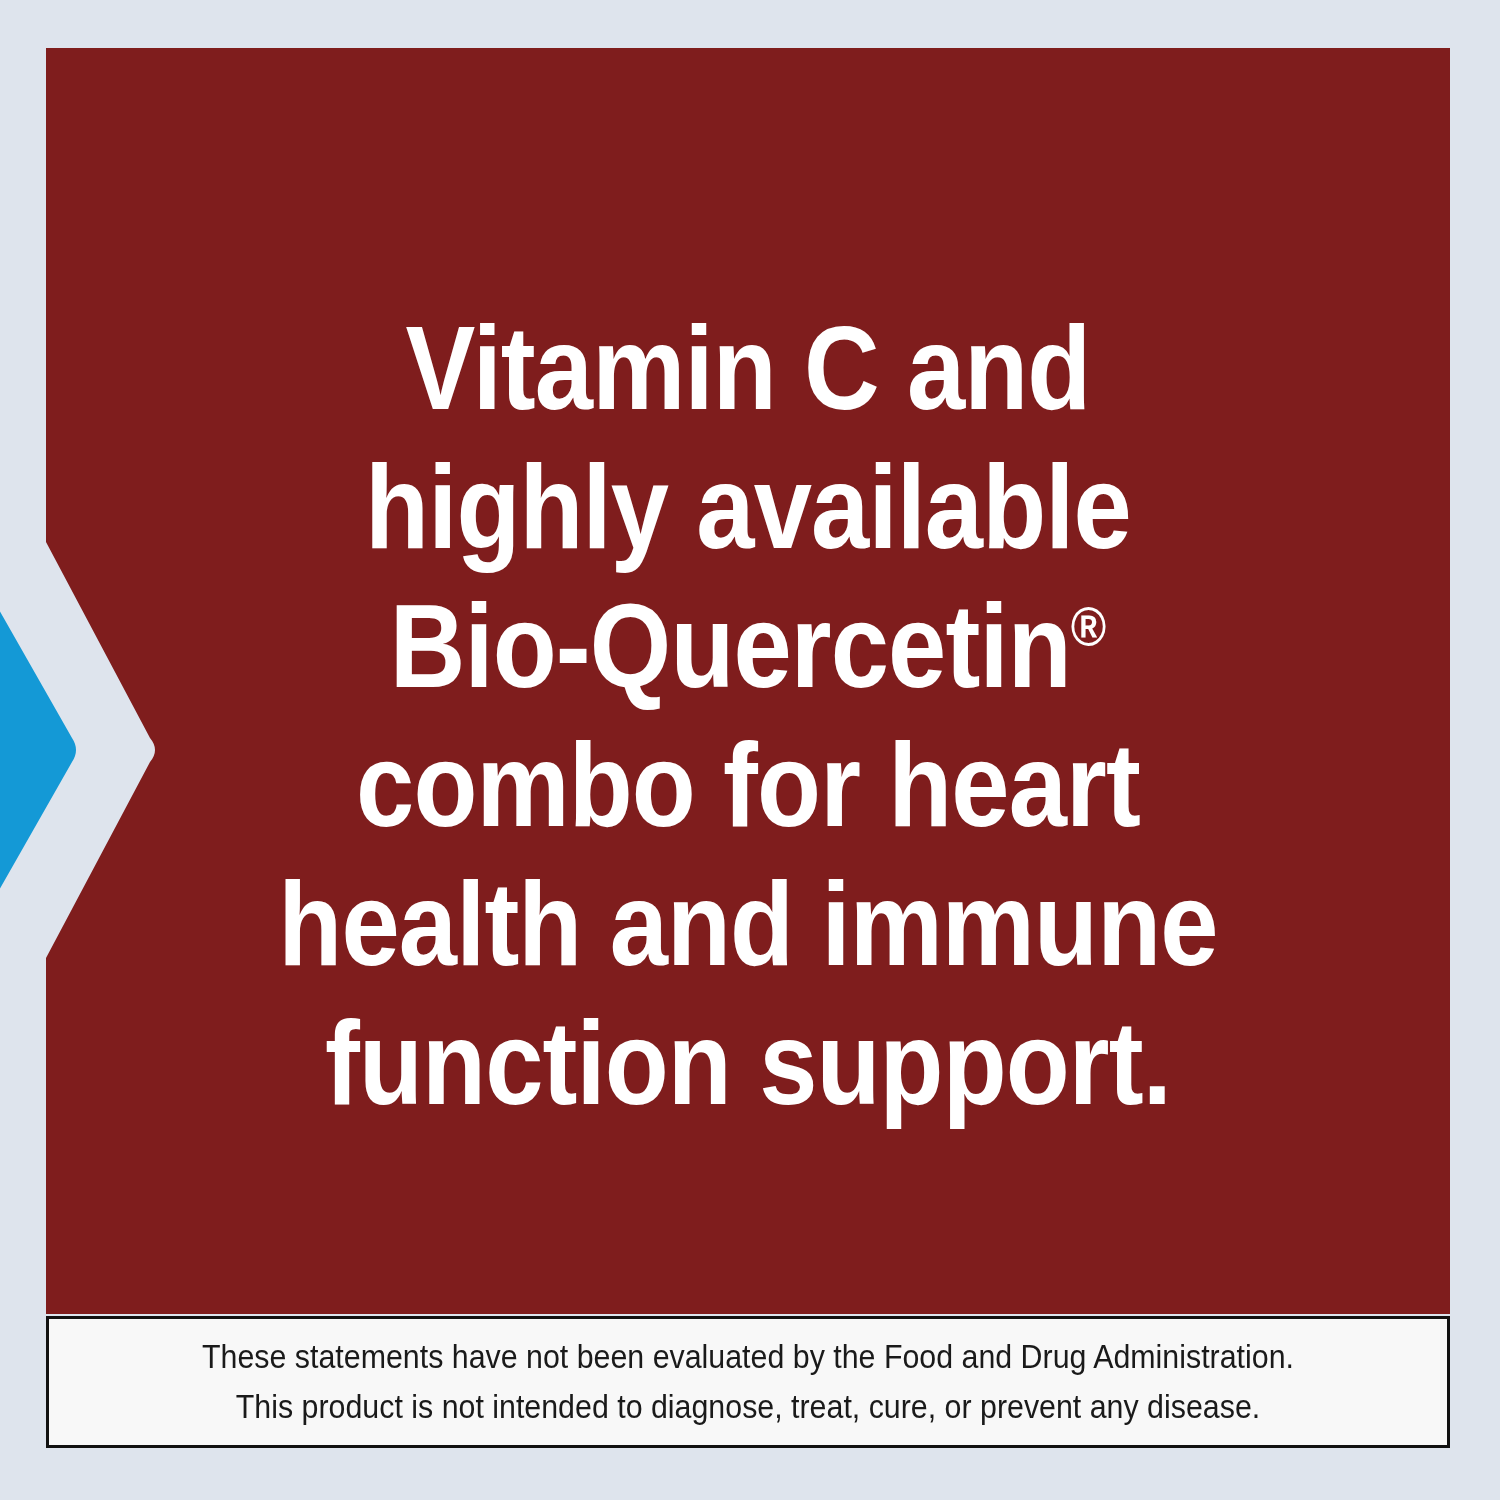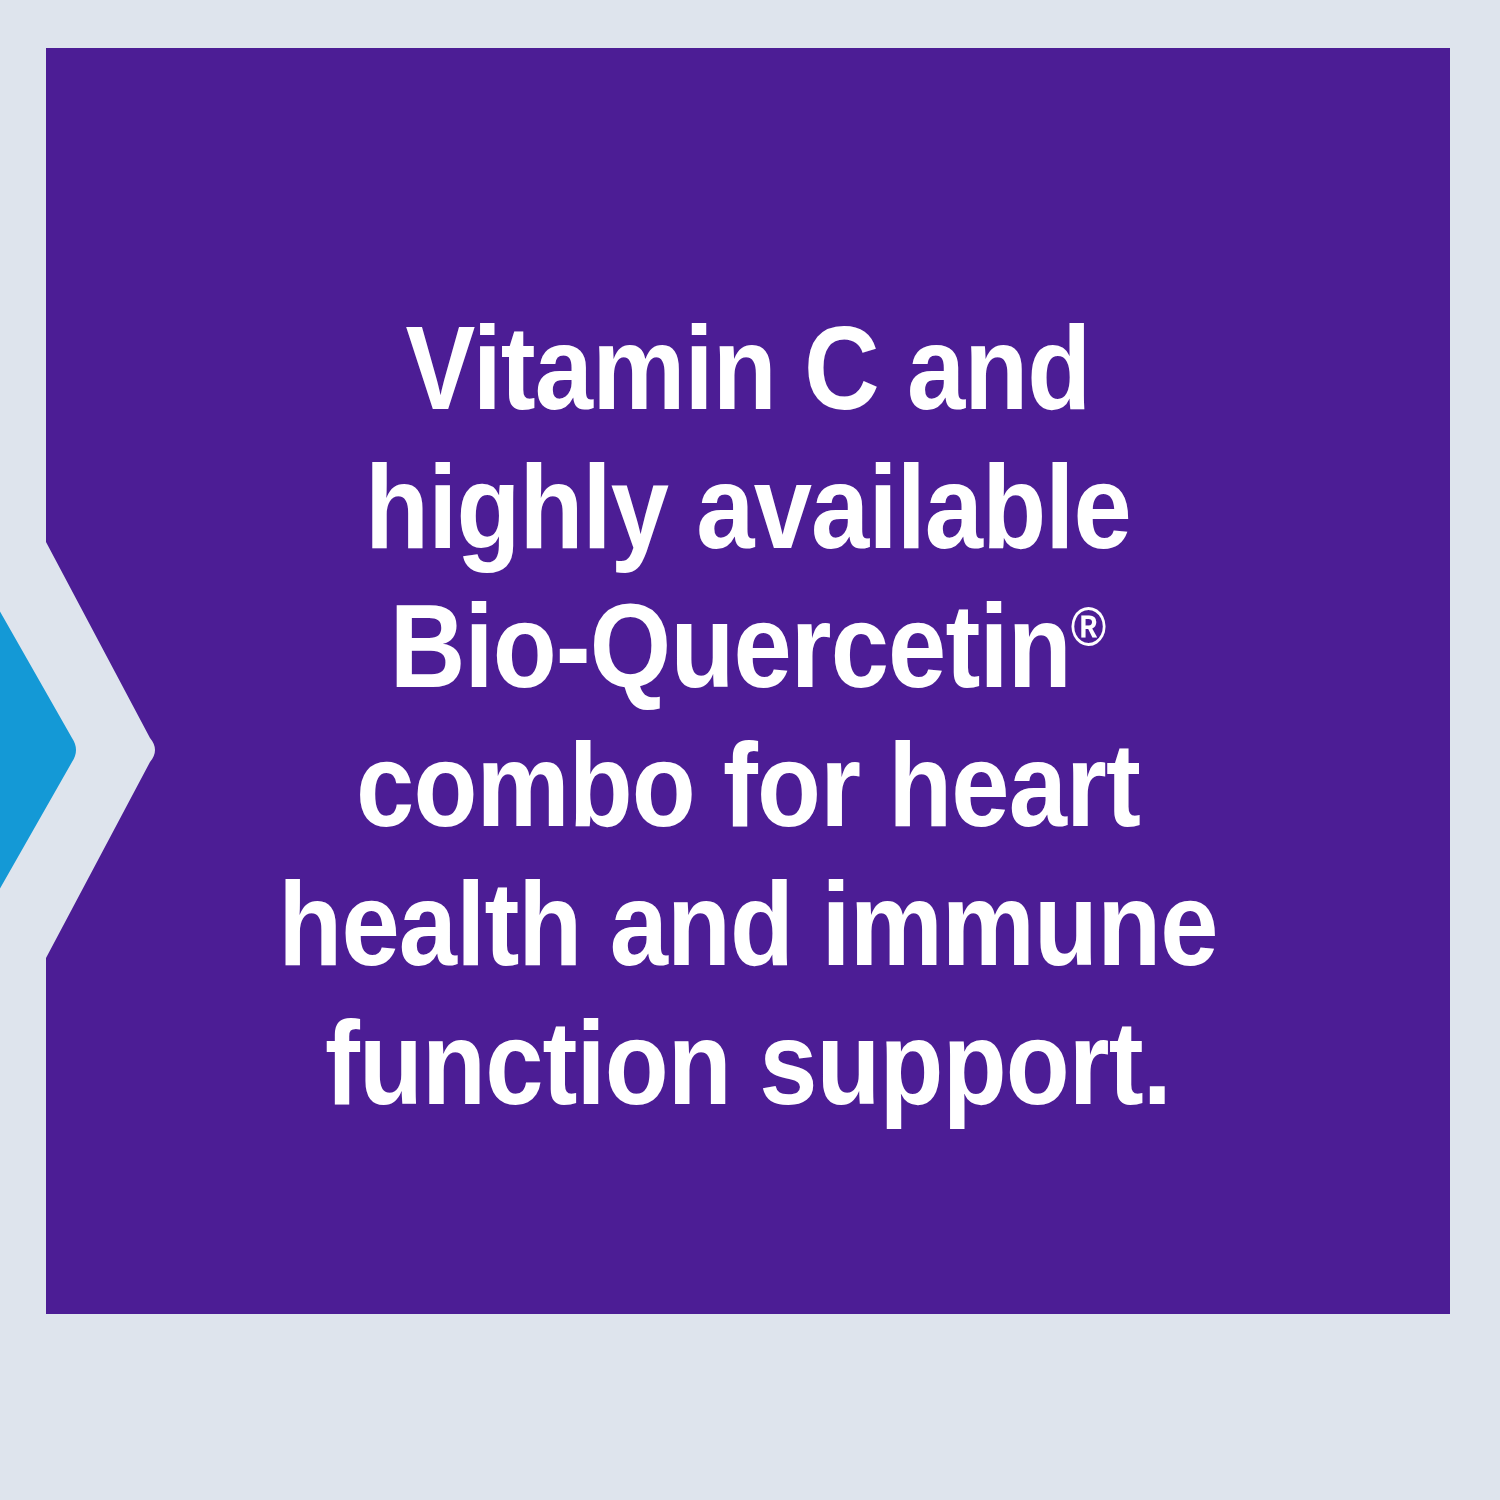--- a/index.html
+++ b/index.html
@@ -22,21 +22,21 @@
     background: #dee4ed;
   }
 
   
   .hero-panel {
     position: absolute;
     left: 46px;
     top: 48px;
     width: 1404px;
     height: 1266px;
-    background: #4c1d95;
+    background: #7f1d1d;
     overflow: hidden;
   }
 
   
   .chevron-decoration {
     position: absolute;
     left: 0px;
     top: 480px;
     width: 220px;
     height: 520px;
@@ -133,14 +133,18 @@
 
       <path d="M -40 100
                L -18 100
                L 72 258
                Q 80 270 72 282
                L -18 440
                L -40 440 Z" fill="#1499d6"></path>
     </svg>
   </div>
 
+  <div class="disclaimer-box">
+    <span class="disclaimer-line">These statements have not been evaluated by the Food and Drug Administration.</span>
+    <span class="disclaimer-line">This product is not intended to diagnose, treat, cure, or prevent any disease.</span>
+  </div>
 
 </div>
 
 </body></html>

